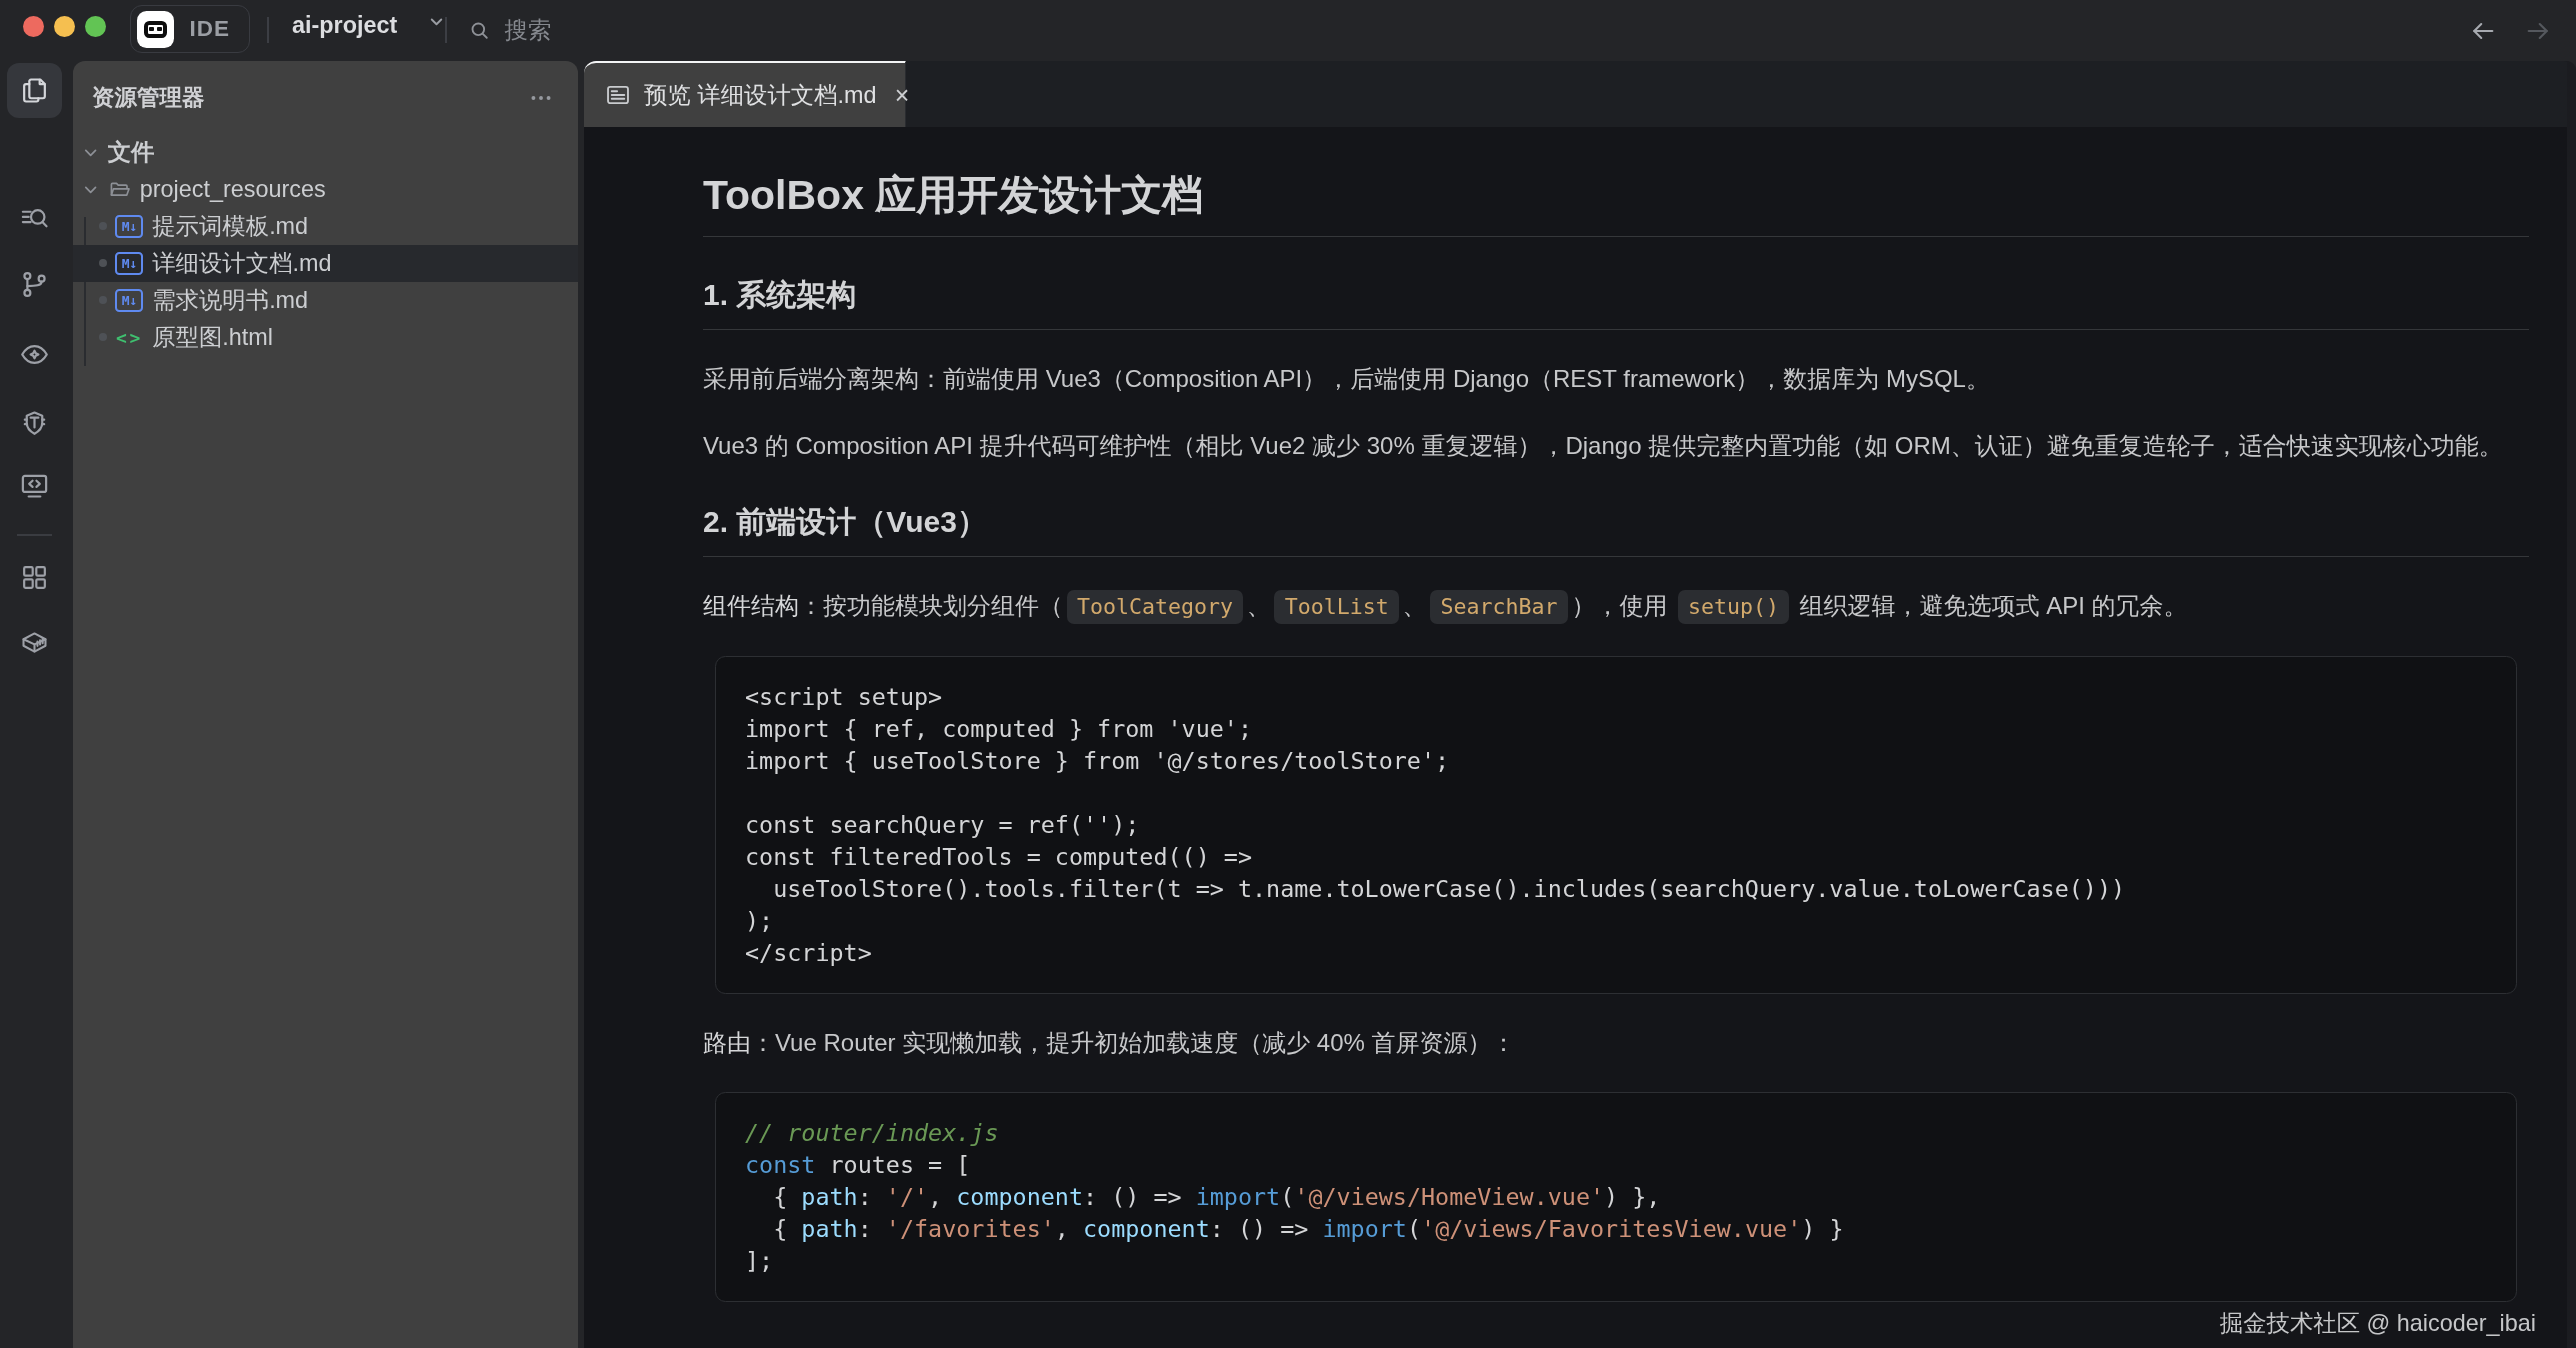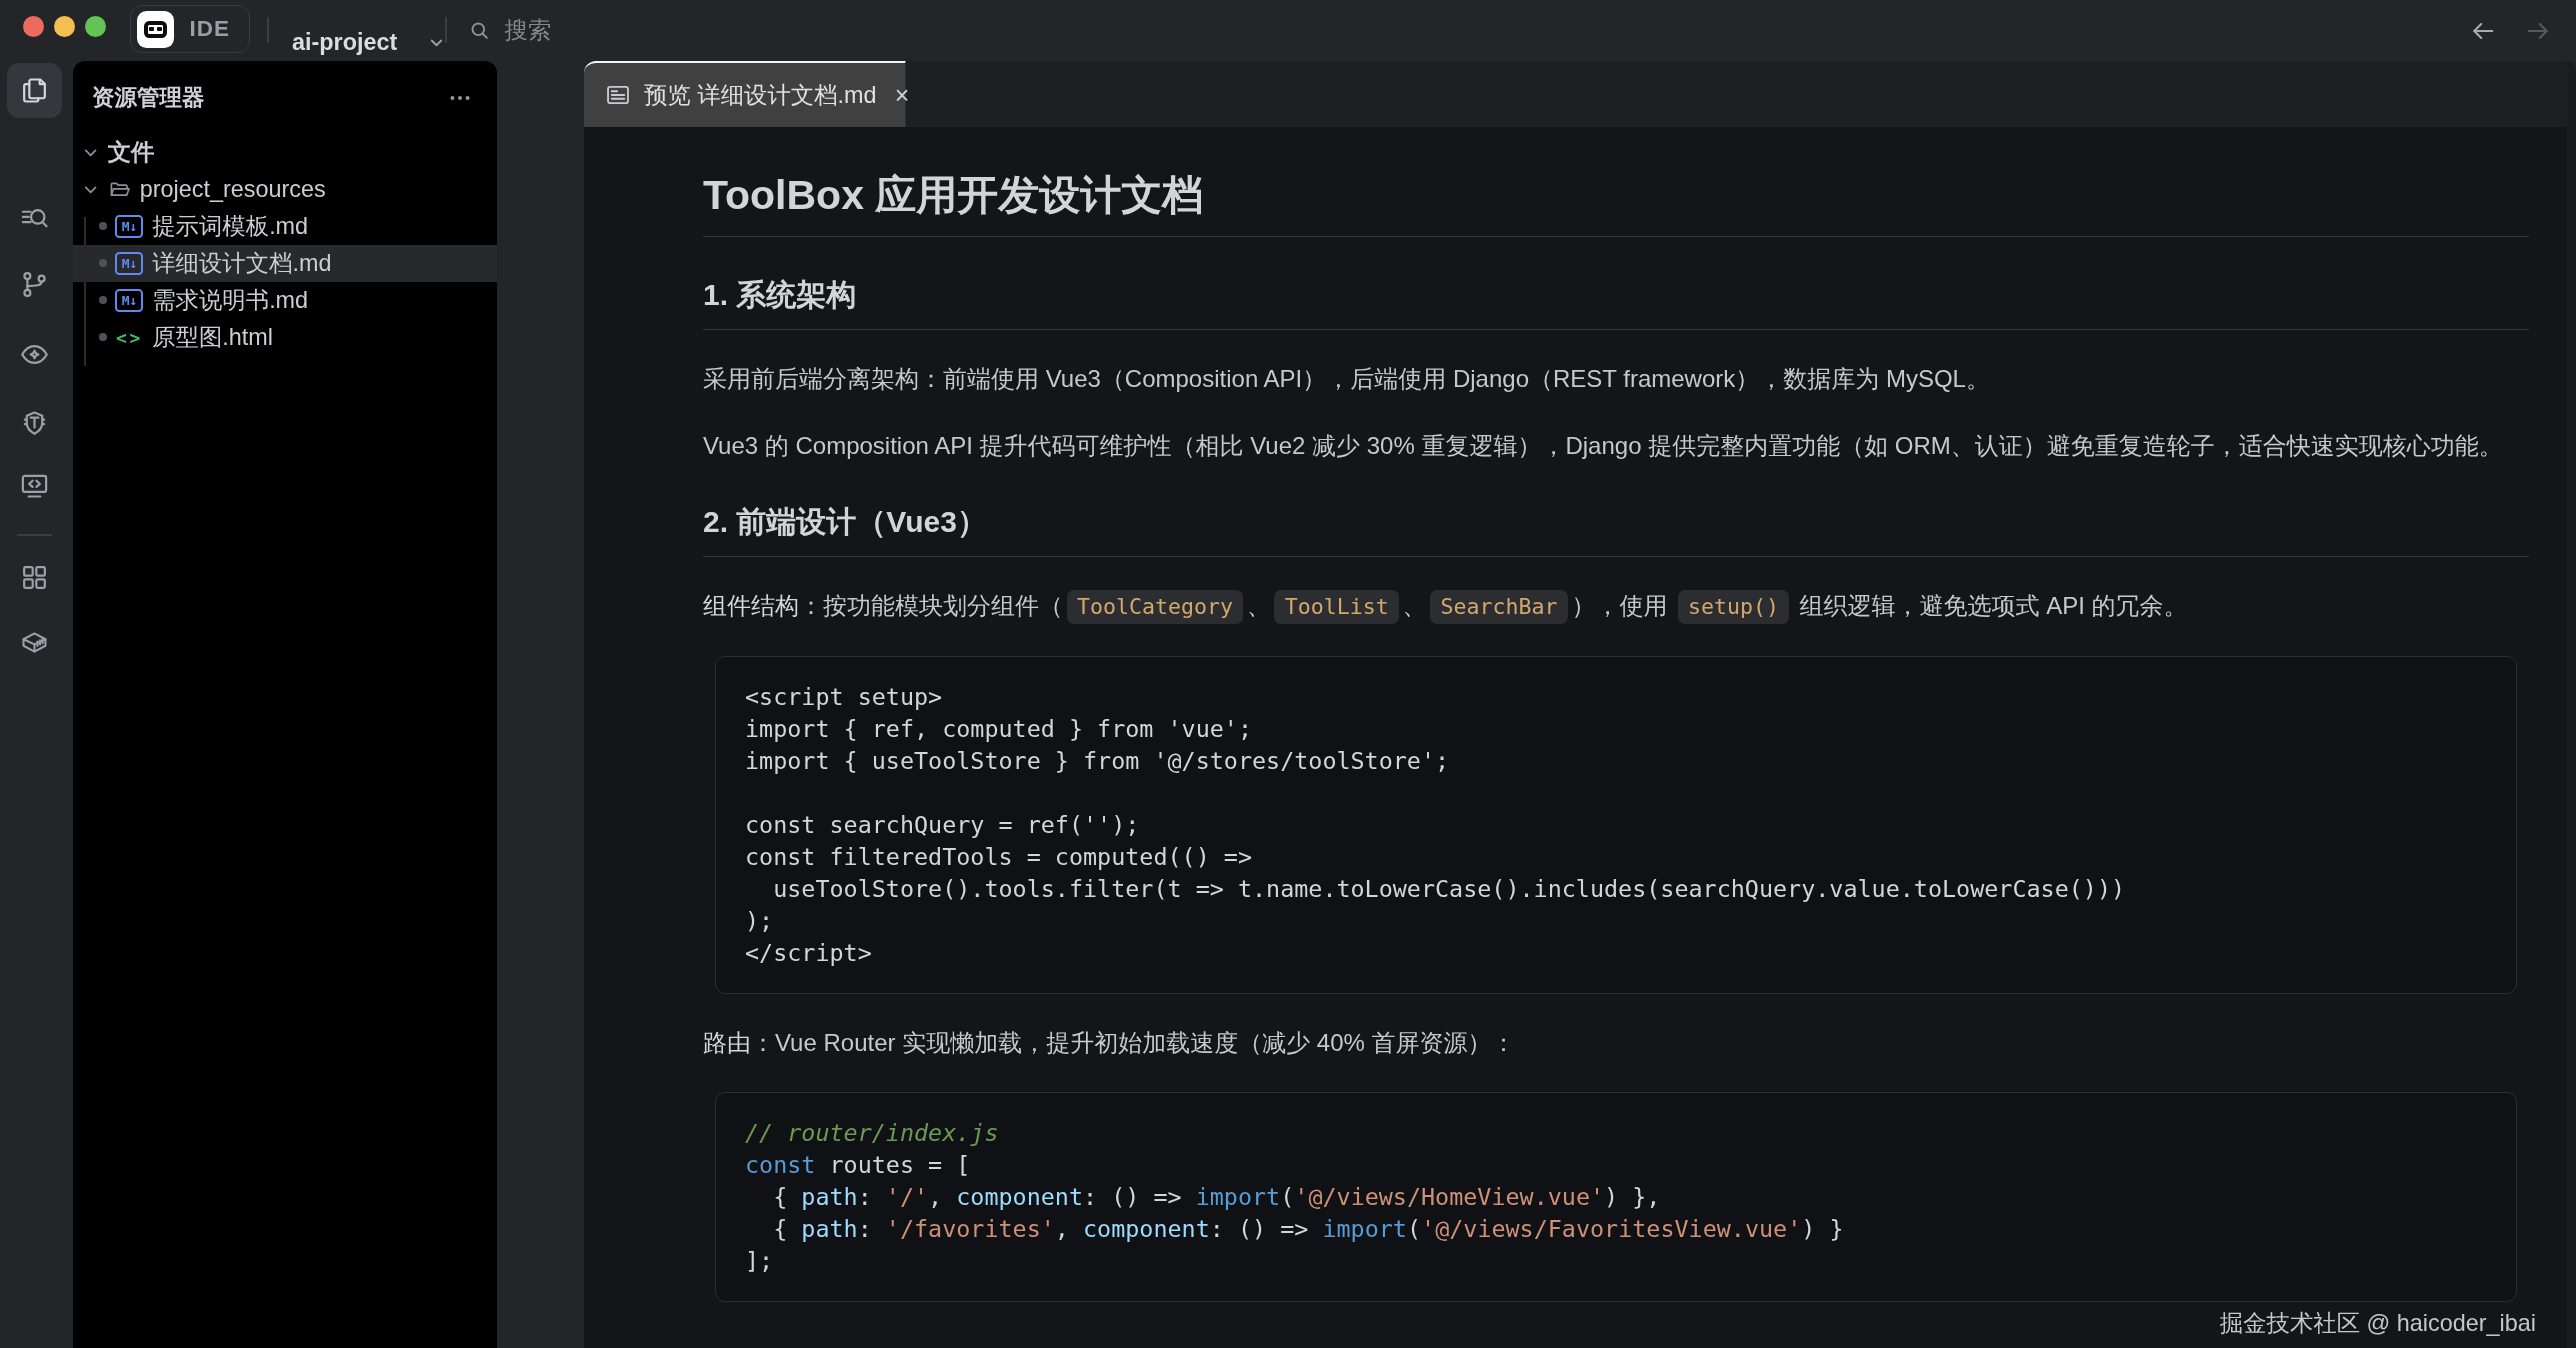--- a/index.html
+++ b/index.html
@@ -16,39 +16,39 @@
   .lights{position:absolute;left:22.5px;top:15.6px;display:flex;gap:10.4px}
   .light{width:21px;height:21px;border-radius:50%}
   .logo-pill{position:absolute;left:130px;top:5.2px;height:48px;display:flex;align-items:center;
     gap:15.6px;padding:0 19px 0 6px;border:1.7px solid #393b41;border-radius:12px;box-sizing:border-box}
   .logo-sq{width:37px;height:37px;background:#ffffff;border-radius:9.5px;display:flex;align-items:center;justify-content:center}
   .robot{width:23.4px;height:17.3px;border:4.3px solid #0d0d0d;border-radius:5.2px;display:flex;align-items:center;justify-content:center;gap:3.5px;box-sizing:border-box}
   .robot i{width:4.3px;height:4.3px;background:#0d0d0d;border-radius:0.9px}
   .logo-text{font-size:22.5px;font-weight:700;color:#9b9ea4;letter-spacing:0.9px}
   .tb-div{position:absolute;top:17.3px;width:1.7px;height:26px;background:#3c3e44}
   .d1{left:267px}.d2{left:445px}
-  .project{position:absolute;left:292px;top:24px;height:36px;display:flex;align-items:center;gap:30px}
+  .project{position:absolute;left:292px;top:12px;height:36px;display:flex;align-items:flex-start;gap:30px}
   .project span{font-size:23.4px;font-weight:700;color:#dcdde0}
   .project svg{color:#9a9da3}
   .search{position:absolute;left:468px;top:12px;height:36px;display:flex;align-items:center;gap:14px}
   .search svg{color:#8e9197}
   .search span{font-size:23.4px;color:#85888e}
   .nav{position:absolute;top:14px;width:35px;height:33px;display:flex;align-items:center;justify-content:center}
   .nav.back{right:76px;color:#a7aab0}
   .nav.fwd{right:21px;color:#55585e}
 
   
   .activitybar{position:absolute;left:0;top:61px;width:69px;bottom:0}
   .ab-item{position:absolute;left:7px;width:55px;height:55px;display:flex;align-items:center;justify-content:center;
     border-radius:12px;color:#9da0a7}
   .ab-item.active{background:#35373c;color:#d4d6da}
   .ab-div{position:absolute;left:17.3px;width:35px;height:1.7px;background:#3a3c41}
 
   
-  .sidebar{position:absolute;left:73px;top:61px;width:424px;bottom:0;background:#000000;border-radius:12px 12px 0 0}
+  .sidebar{position:absolute;left:73px;top:61px;width:505px;bottom:0;background:#404040;border-radius:12px 12px 0 0}
   .sb-header{display:flex;align-items:center;justify-content:space-between;padding:21px 24px 15.6px 19px}
   .sb-title{font-size:22.5px;font-weight:700;color:#d0d1d4}
   .sb-more{color:#96999f}
   .tree{position:relative;margin-top:5.2px}
   .guide{position:absolute;left:11.3px;top:83px;bottom:auto;height:149px;width:1.7px;background:#2a2c30}
   .trow{display:flex;align-items:center;height:37px;gap:8.7px;font-size:23.4px;color:#ccced1;position:relative}
   .trow.selected{background:#27292d}
   .trow.lvl0{padding-left:8.7px}
   .trow.lvl1{padding-left:8.7px}
   .trow.lvl2{padding-left:26px}

